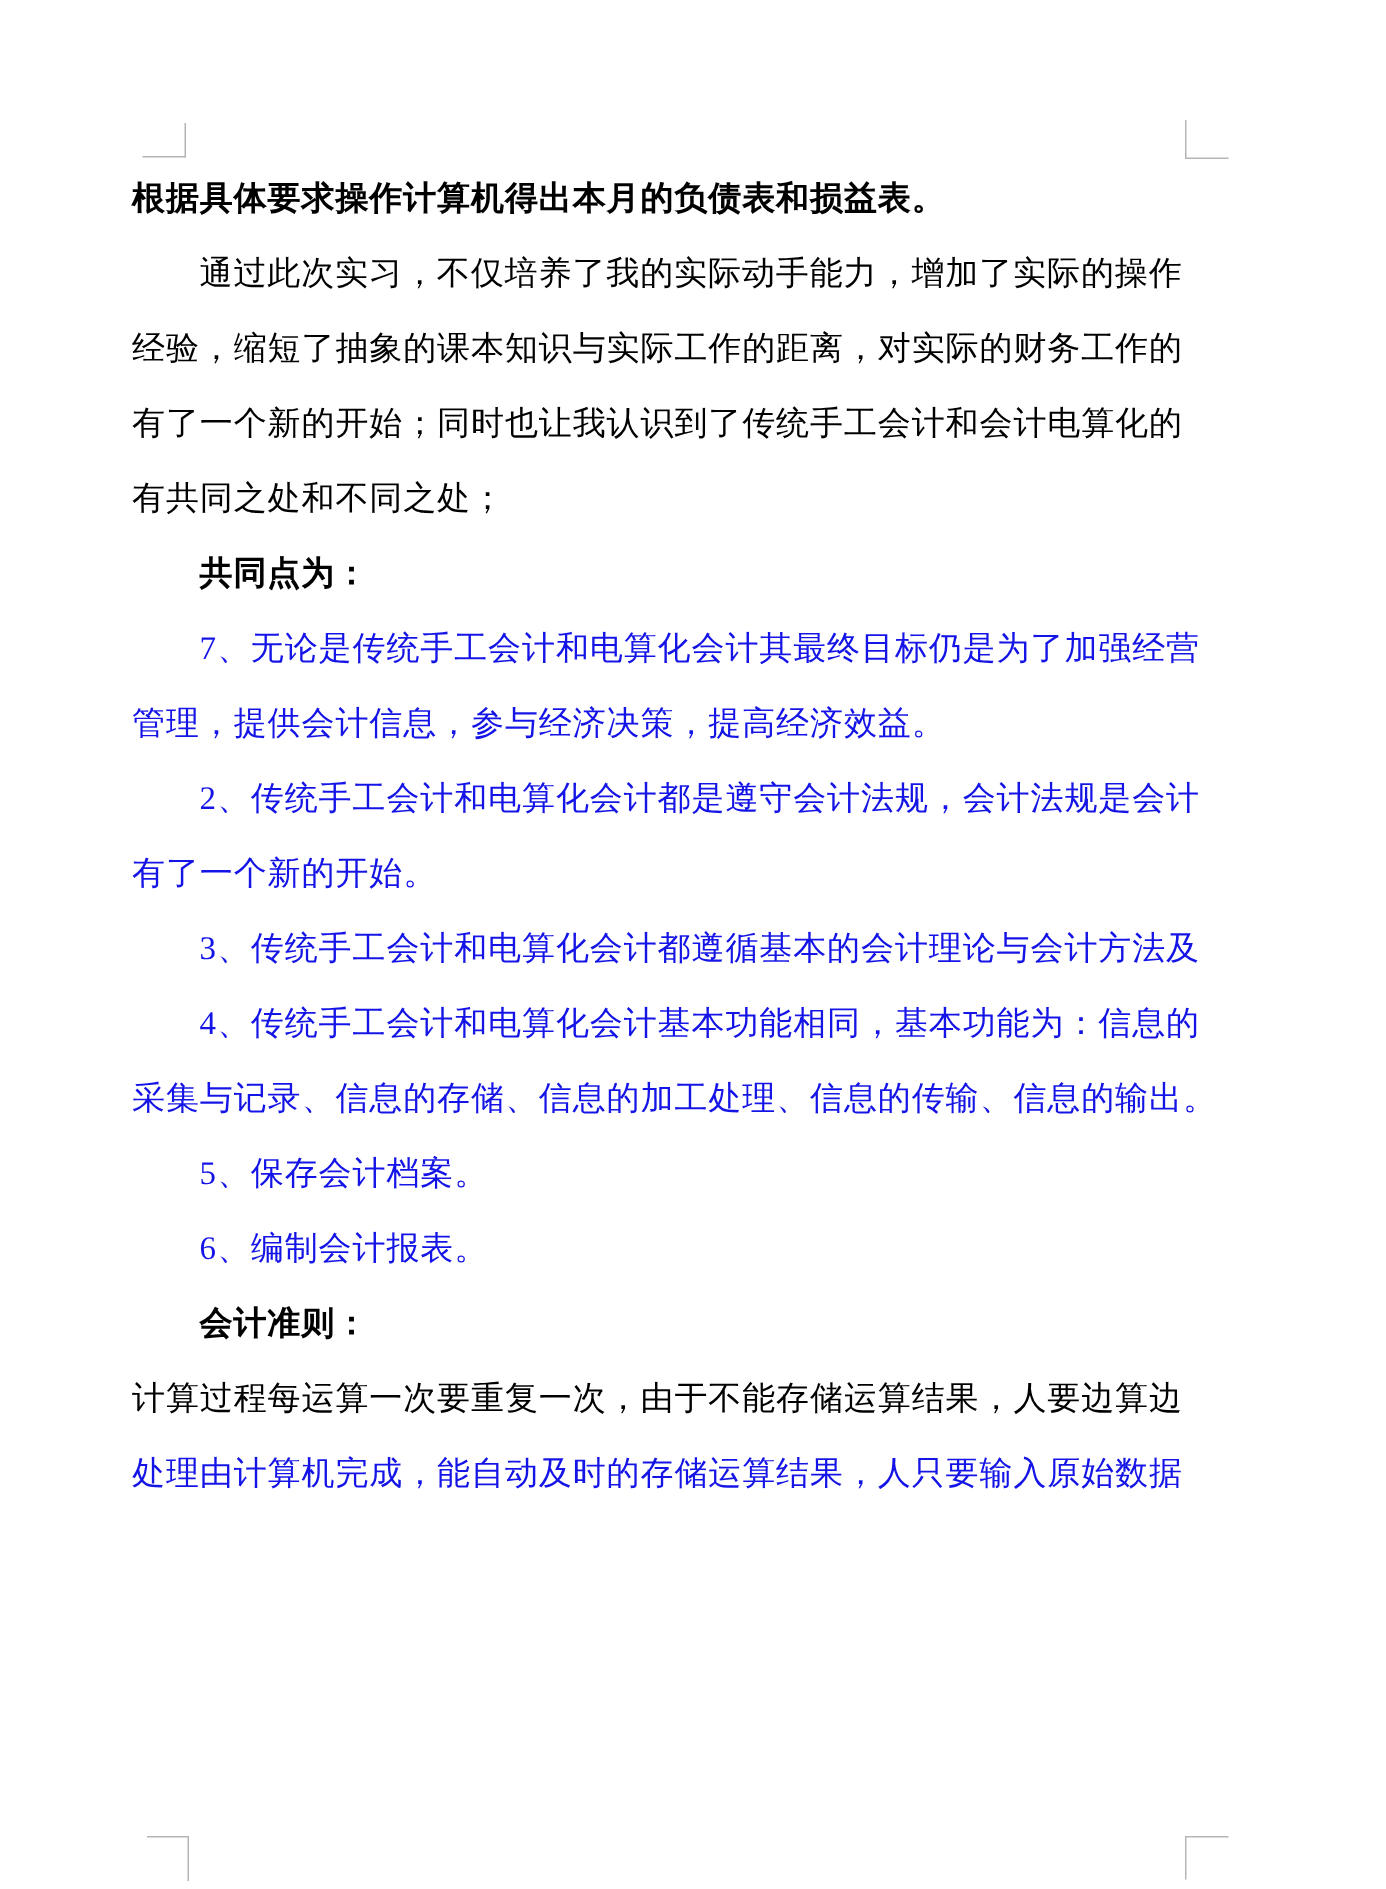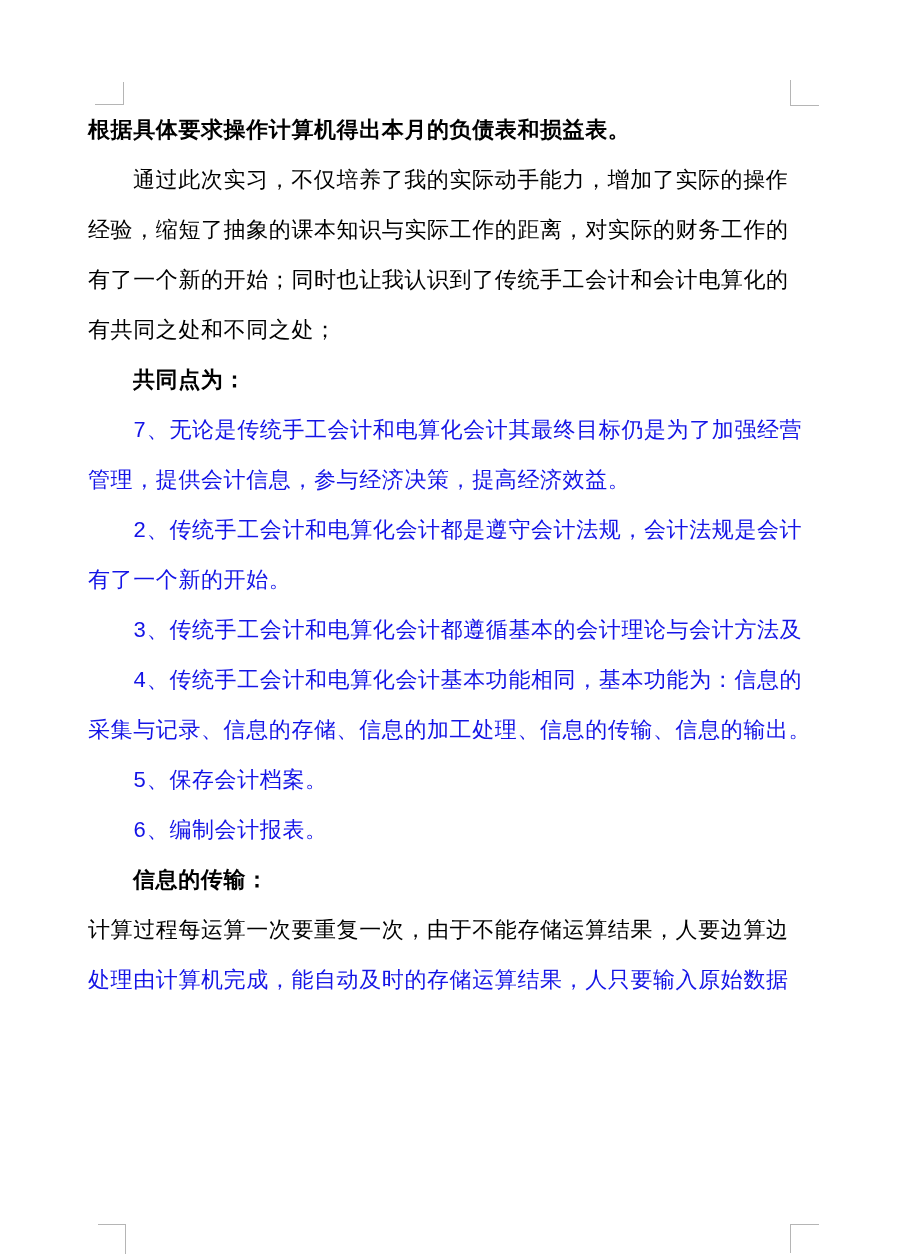--- a/index.html
+++ b/index.html
@@ -6,21 +6,21 @@
     margin: 0;
     padding: 0;
     background: #ffffff;
   }
   .page {
     position: relative;
     width: 924px;
     height: 1259px;
     background: var(--page-bg, #ffffff);
     overflow: hidden;
-    font-family: Liberation Mono, monospace;
+    font-family: Liberation Serif, serif;
   }
   
   .mark { position: absolute; }
   .mark.tl {
     left: 95px; top: 82px; width: 28px; height: 22px;
     border-right: 1px solid var(--mark, #b5b5b5);
     border-bottom: 1px solid var(--mark, #b5b5b5);
   }
   .mark.tr {
     left: 790px; top: 80px; width: 28px; height: 25px;
@@ -75,18 +75,18 @@
     <div class="line ind"><span class="seg-b">共同点为：</span></div>
     <div class="line ind"><span class="seg-u">7、无论是传统手工会计和电算化会计其最终目标仍是为了加强经营</span></div>
     <div class="line"><span class="seg-u">管理，提供会计信息，参与经济决策，提高经济效益。</span></div>
     <div class="line ind"><span class="seg-u">2、传统手工会计和电算化会计都是遵守会计法规，会计法规是会计</span></div>
     <div class="line"><span class="seg-u">有了一个新的开始。</span></div>
     <div class="line ind"><span class="seg-u">3、传统手工会计和电算化会计都遵循基本的会计理论与会计方法及</span></div>
     <div class="line ind"><span class="seg-u">4、传统手工会计和电算化会计基本功能相同，基本功能为：信息的</span></div>
     <div class="line"><span class="seg-u">采集与记录、信息的存储、信息的加工处理、信息的传输、信息的输出。</span></div>
     <div class="line ind"><span class="seg-u">5、保存会计档案。</span></div>
     <div class="line ind"><span class="seg-u">6、编制会计报表。</span></div>
-    <div class="line ind"><span class="seg-b">信息的传输：</span></div>
+    <div class="line ind"><span class="seg-b">会计准则：</span></div>
     <div class="line"><span class="seg-k">计算过程每运算一次要重复一次，由于不能存储运算结果，人要边算边</span></div>
     <div class="line"><span class="seg-u">处理由计算机完成，能自动及时的存储运算结果，人只要输入原始数据</span></div>
   </div>
 
 </div>
 
 </body></html>

